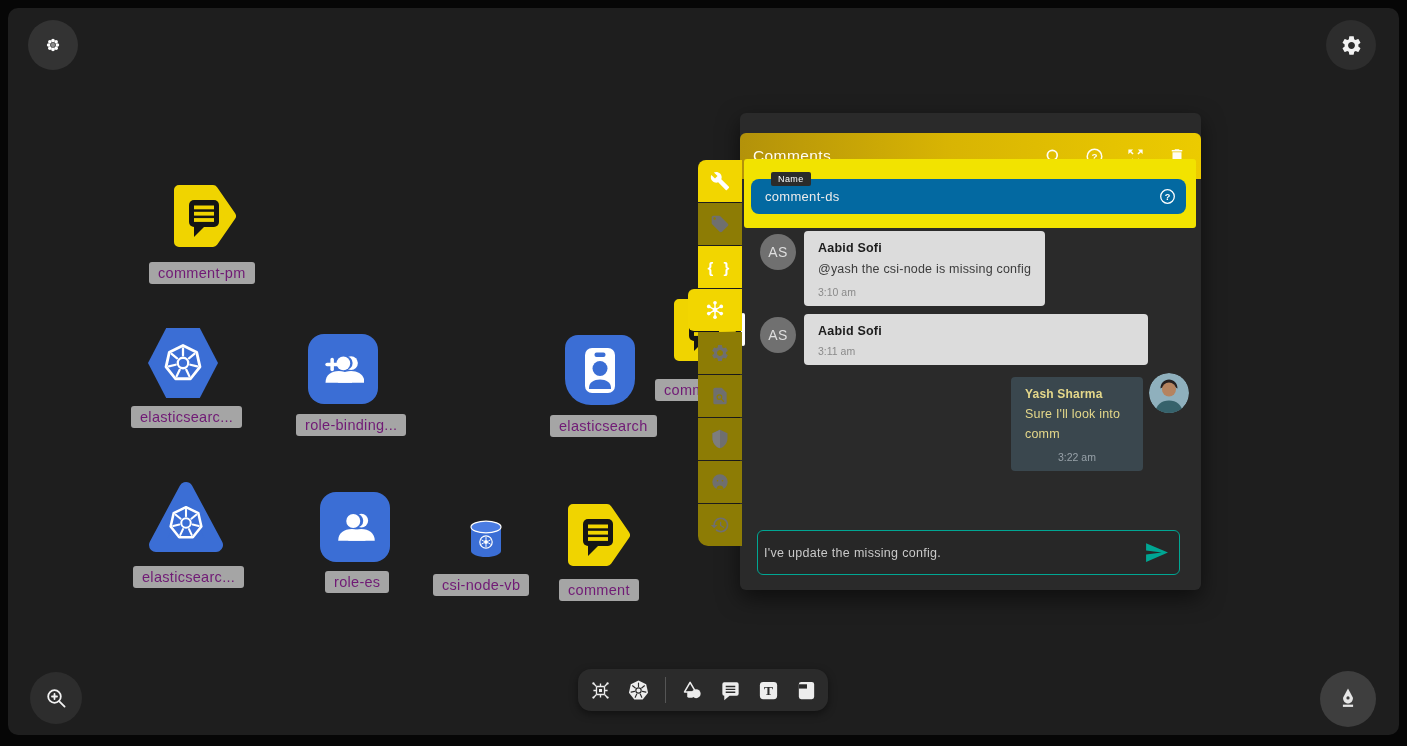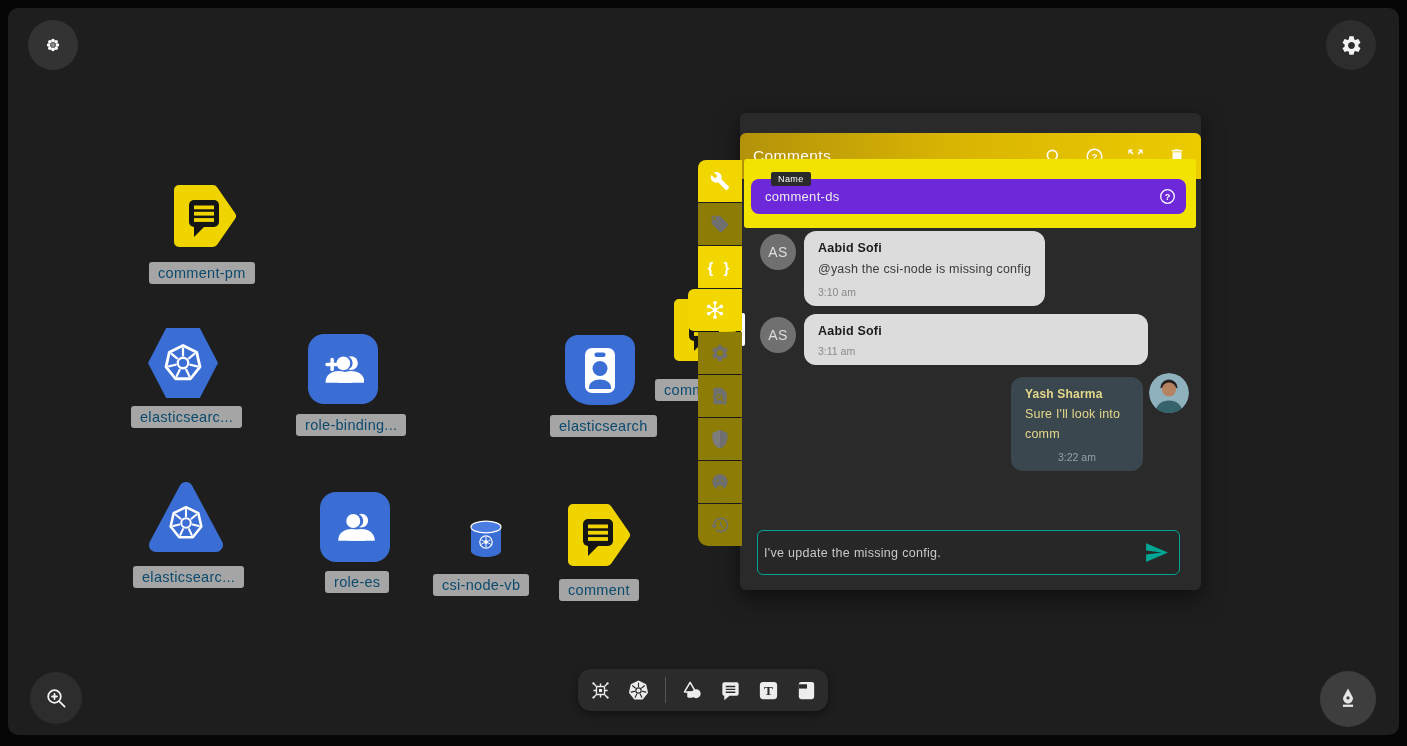--- a/index.html
+++ b/index.html
@@ -8,21 +8,21 @@
 
   
   .fab { position:absolute; border-radius:50%; display:flex; align-items:center; justify-content:center; cursor:pointer; z-index:3; }
   .fab-tl { left:28px; top:20px; width:50px; height:50px; background:#333333; }
   .fab-tr { left:1326px; top:20px; width:50px; height:50px; background:#2d2d2d; }
   .fab-bl { left:30px; top:672px; width:52px; height:52px; background:#2d2d2d; }
   .fab-br { left:1320px; top:671px; width:56px; height:56px; background:#3e3e3e; }
 
   
   .node { position:absolute; z-index:1; }
-  .nlabel { position:absolute; z-index:1; background:#a5a5a5; color:#0c4a6e; font-size:14.5px; padding:3px 9px; border-radius:3px; white-space:nowrap; letter-spacing:.3px; }
+  .nlabel { position:absolute; z-index:1; background:#a5a5a5; color:#701a75; font-size:14.5px; padding:3px 9px; border-radius:3px; white-space:nowrap; letter-spacing:.3px; }
   .blue-sq { background:#3b6ed5; border-radius:16px; display:flex; align-items:center; justify-content:center; }
   .sa-shape { background:#3b6ed5; border-radius:13px 13px 26px 26px; display:flex; align-items:center; justify-content:center; }
   .hex { background:#3b6ed5; clip-path:polygon(26% 0,74% 0,100% 50%,74% 100%,26% 100%,0 50%); display:flex; align-items:center; justify-content:center; }
 
   
   .sidebar { position:absolute; left:698px; top:160px; z-index:6; display:flex; flex-direction:column; gap:1px; }
   .sbtn { width:44px; height:42px; display:flex; align-items:center; justify-content:center; cursor:pointer; }
   .sbtn.bright { background:#f2d600; color:#ffffff; }
   .sbtn.dim { background:#8d7c05; color:#6f6f6f; }
   .sbtn.first { border-radius:8px 0 0 0; }
@@ -31,29 +31,29 @@
   .braces-glyph { font-size:15px; font-weight:bold; letter-spacing:3px; color:#fff; }
 
   
   .panel { position:absolute; left:740px; top:113px; width:461px; height:477px; background:#2a2a2a; border-radius:6px; z-index:5; box-shadow:0 8px 22px rgba(0,0,0,.55); }
   .panel-header { position:absolute; top:8px; left:0; right:0; height:46px; background:linear-gradient(90deg,#b3920a 0%,#d8b403 45%,#eccb00 100%); border-radius:6px 6px 0 0; display:flex; align-items:center;margin-top:12px; }
   .panel-title { color:#fffdf2; font-size:15.5px; letter-spacing:.4px; padding-left:13px; }
   .header-icons { position:absolute; right:15px; top:0; height:46px; display:flex; align-items:center; gap:22px; color:#fffdf2; }
   .hicon { width:19px; height:19px; display:flex; align-items:center; justify-content:center; cursor:pointer; }
 
   .name-block { position:absolute; top:46px; left:4px; right:5px; height:69px; background:#f2e300; border-radius:3px; }
-  .name-input-wrap { position:absolute; left:7px; right:10px; top:20px; height:35px; background:#6d28d9; border-radius:8px; }
+  .name-input-wrap { position:absolute; left:7px; right:10px; top:20px; height:35px; background:#0369a1; border-radius:8px; }
   .name-input { width:100%; height:100%; background:transparent; border:none; outline:none; color:#ececec; font-size:13px; padding:0 40px 0 14px; font-family:"Liberation Sans",sans-serif; letter-spacing:.3px; }
   .name-chip { position:absolute; left:20px; top:-7px; background:#2b2b2b; color:#fdfdfd; font-size:9px; padding:2px 7px; border-radius:2px; letter-spacing:.4px; }
   .name-help { position:absolute; right:10px; top:9px; width:17px; height:17px; color:#ffffff; }
 
   .messages { position:absolute; top:115px; left:0; right:0; height:302px; padding:3px 12px 0 12px; overflow:hidden; }
   .msg { display:flex; align-items:flex-start; margin-bottom:8px; }
   .avatar-initials { width:36px; height:36px; border-radius:50%; background:#707070; color:#dedede; font-size:14px; display:flex; align-items:center; justify-content:center; flex:none; margin-left:8px; margin-top:3px; letter-spacing:.5px; }
-  .bubble { background:#dcdcdc; border-radius:12px; padding:10px 14px 8px 14px; margin-left:8px; }
+  .bubble { background:#dcdcdc; border-radius:4px; padding:10px 14px 8px 14px; margin-left:8px; }
   .bubble .author { font-size:12.5px; font-weight:bold; color:#1c1c1c; letter-spacing:.2px; }
   .bubble .text { font-size:12.5px; color:#3c3c3c; margin-top:5px; line-height:1.55; letter-spacing:.2px; }
   .bubble .time { font-size:10.5px; color:#8a8a8a; margin-top:7px; }
   .bubble.wide { width:344px; }
   .bubble.wide .text { margin-top:22px; }
   .msg.right { justify-content:flex-end; margin-top:12px; }
   .bubble.slate { background:#3a474e; margin-left:0; width:132px; }
   .bubble.slate .author { color:#e5d88a; font-size:12px; }
   .bubble.slate .text { color:#e5d88a; margin-top:4px; }
   .bubble.slate .time { color:#97a1a8; text-align:center; }

